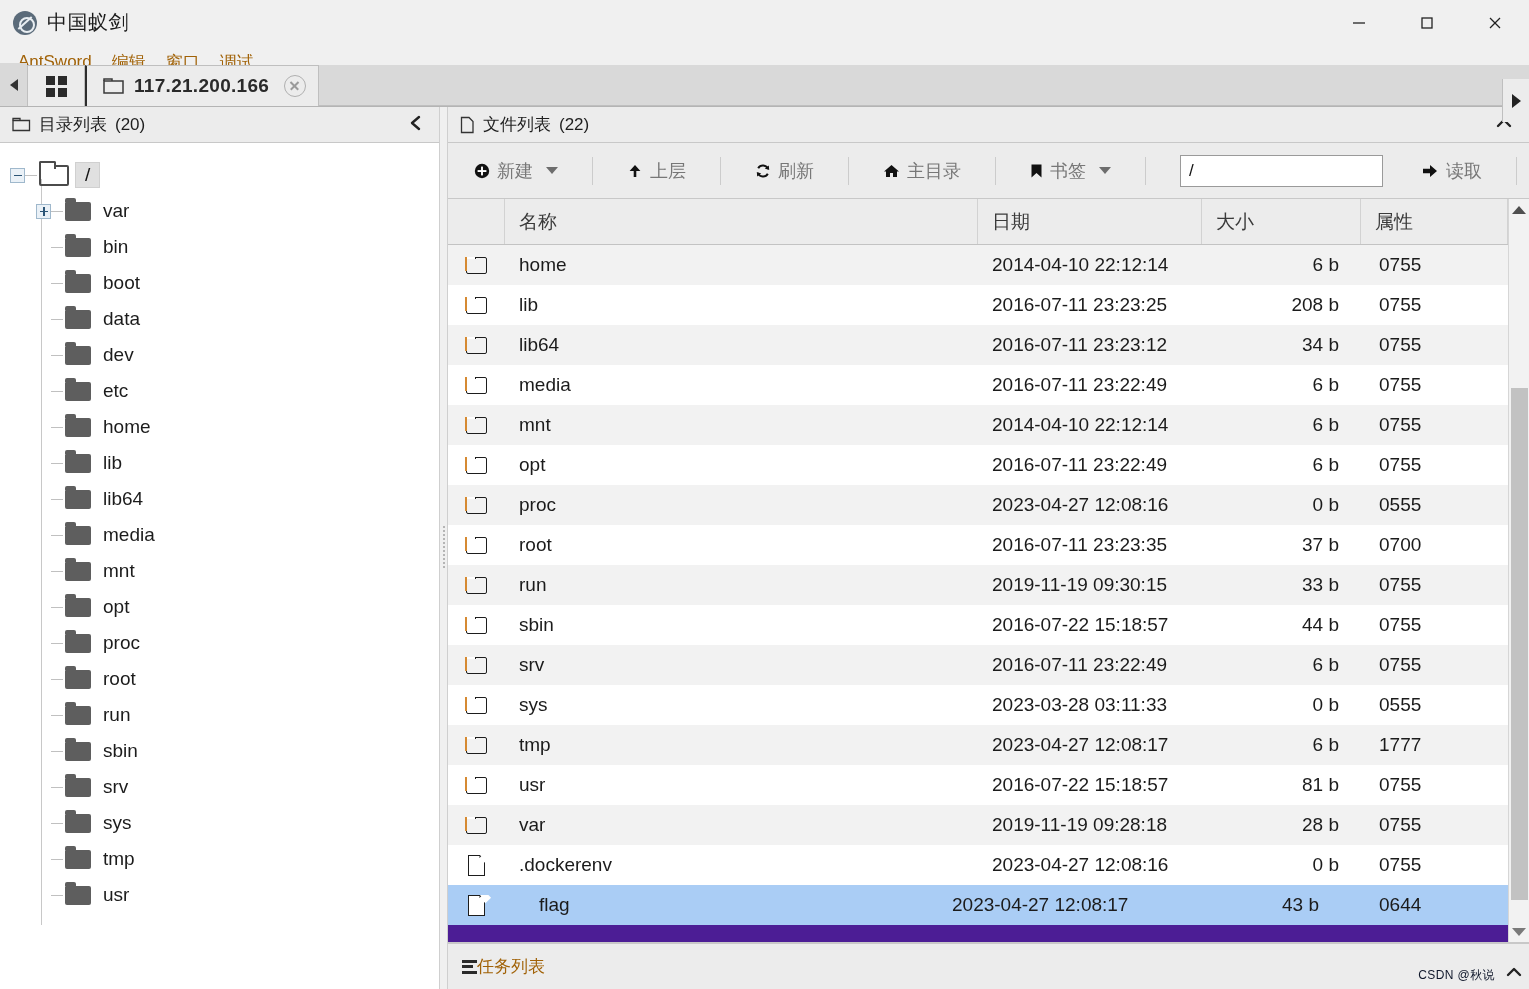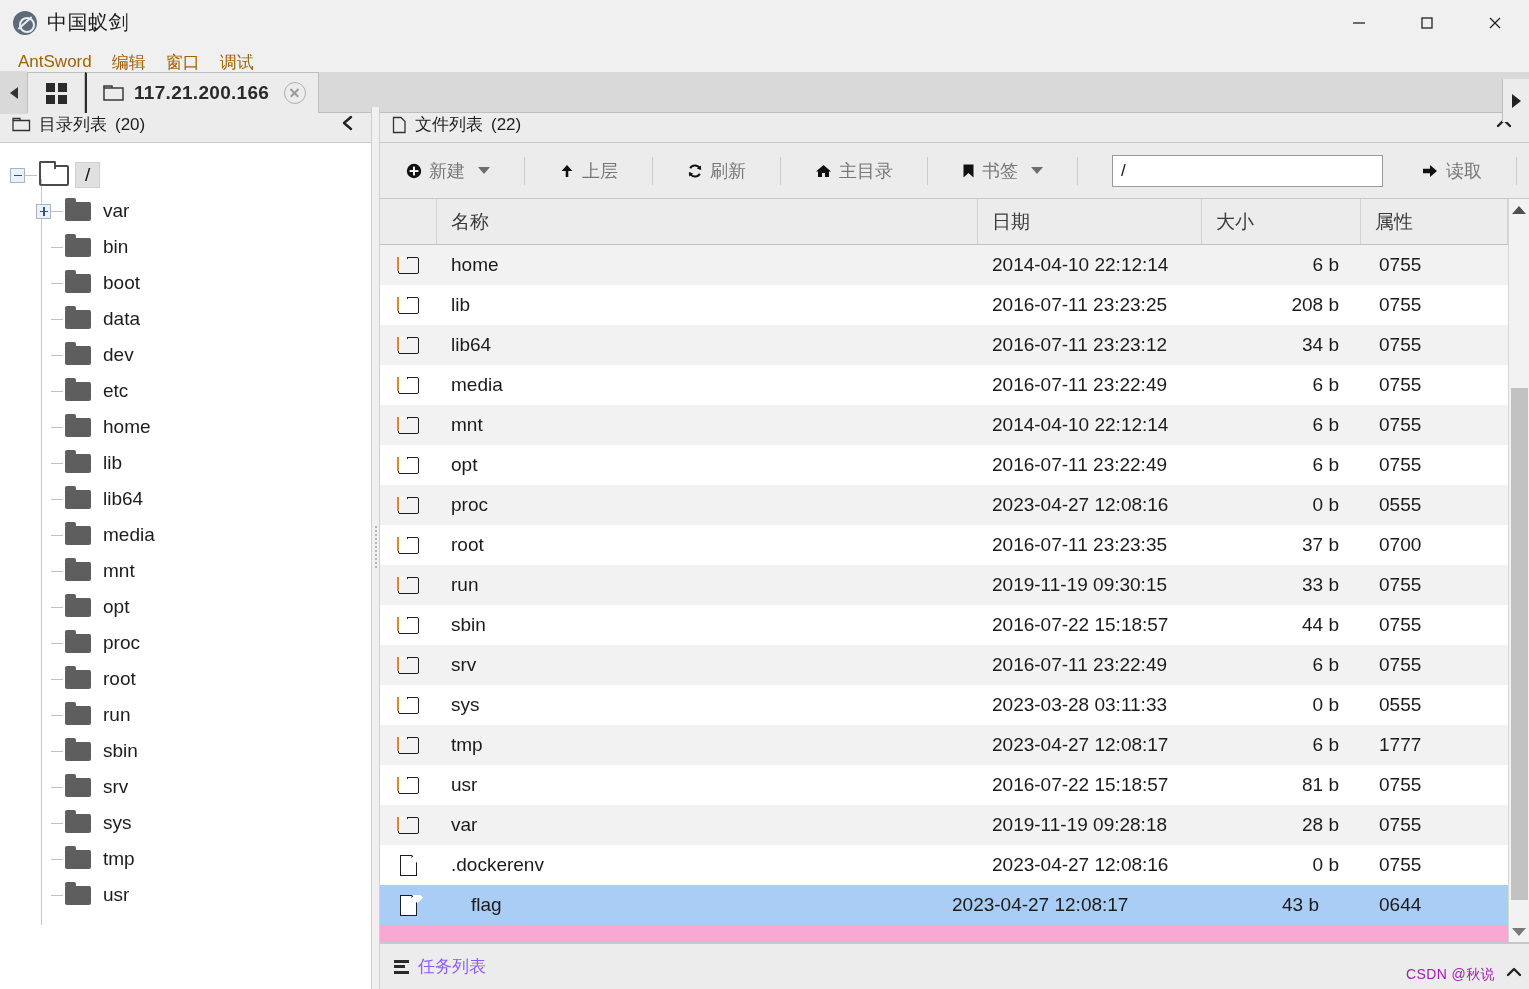--- a/index.html
+++ b/index.html
@@ -83,21 +83,21 @@
     padding: 3px 10px;
     cursor: default;
   }
 
   
   .tabbar {
     height: 28px;
     background: #d9d9d9;
     border-bottom: 1px solid #b4b4b4;
     display: flex;
-    align-items: center;
+    align-items: flex-end;
     flex: none;
     position: relative;
   }
   .tab-scroll-left, .tab-scroll-right {
     width: 27px; height: 43px;
     display: flex; align-items: center; justify-content: center;
     background: #d9d9d9;
     cursor: default;
     flex: none;
   }
@@ -181,21 +181,21 @@
   
   .body {
     flex: 1;
     display: flex;
     min-height: 0;
     background: #f0f0f0;
   }
 
   
   .sidebar {
-    width: 371px;
+    width: 439px;
     display: flex;
     flex-direction: column;
     background: #fff;
     flex: none;
     min-height: 0;
   }
   .panel-head {
     height: 36px;
     background: #ececec;
     border-bottom: 1px solid #c8c8c8;
@@ -389,21 +389,21 @@
     padding: 0 8px;
     font-family: "Liberation Sans", sans-serif;
     min-width: 100px;
   }
 
   
   .table-wrap {
     flex: 1;
     display: flex;
     min-height: 0;
-    background: #f9a8d4;
+    background: #4c1d95;
     border-bottom: 1px solid #c8c8c8;
   }
   .table-area {
     flex: 1;
     display: flex;
     flex-direction: column;
     min-width: 0;
     overflow: hidden;
   }
   .thead {
@@ -553,40 +553,40 @@
     background: #ececec;
     border-top: 1px solid #c8c8c8;
     display: flex;
     align-items: center;
     padding: 0 10px 0 14px;
     flex: none;
     position: relative;
   }
   .bottom-title {
     font-size: 17px;
-    color: #8b5cf6;
-    display: flex;
-    align-items: center;
-    gap: 9px;
+    color: #a16207;
+    display: flex;
+    align-items: center;
+    gap: 0;
   }
   .list-icon {
     display: flex; flex-direction: column; gap: 2.5px;
   }
   .list-icon i {
     display: block;
     width: 15px; height: 3px;
     background: #2a2a2a;
   }
   .list-icon i:nth-child(2) { width: 11px; }
   .watermark {
     position: absolute;
     right: 34px;
     bottom: 5px;
-    font-size: 14px;
-    color: #a21caf;
+    font-size: 12px;
+    color: #0f172a;
     letter-spacing: 0.4px;
   }
   .bottom-chev {
     position: absolute;
     right: 6px;
     bottom: 6px;
     cursor: default;
   }
   .sidebar-bottom-pad {
     height: 46px;

